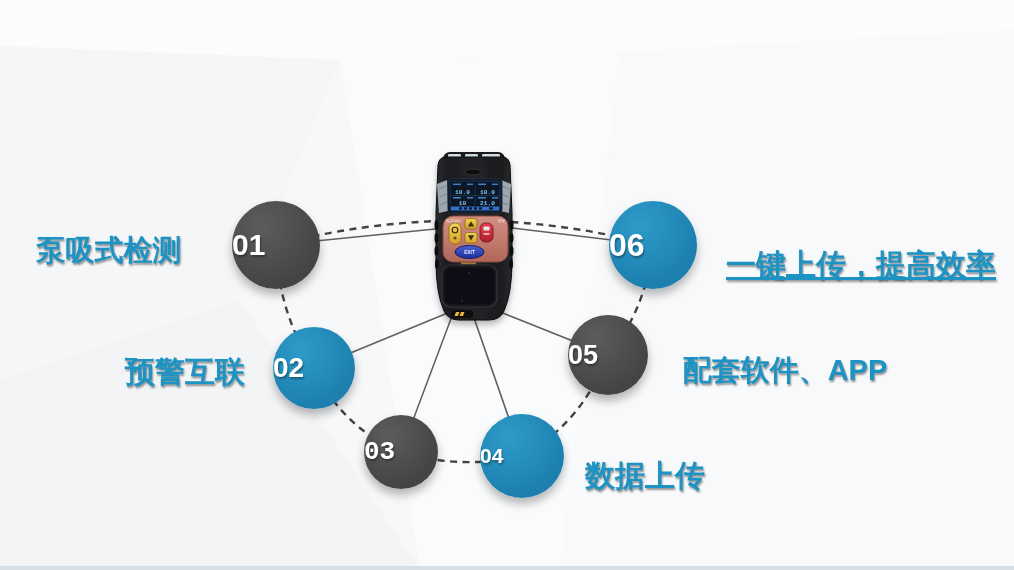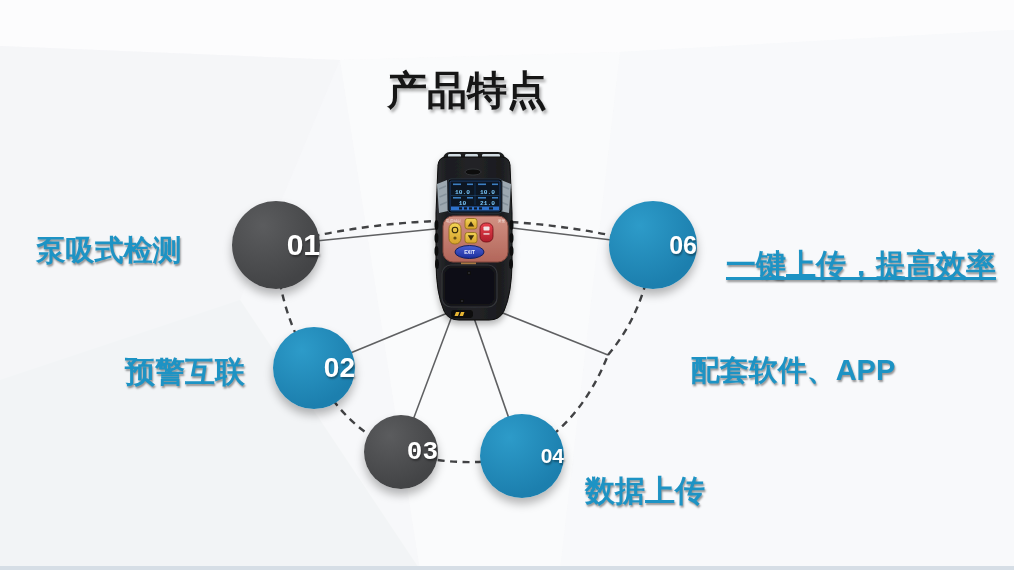--- a/index.html
+++ b/index.html
@@ -9,43 +9,43 @@
     font-family:"Liberation Sans", sans-serif;
   }
   .layer{position:absolute;left:0;top:0;width:1014px;height:570px;}
   .title{
     position:absolute;left:467px;top:63px;transform:translateX(-50%);
     font-size:40px;font-weight:bold;color:#161616;white-space:nowrap;
     text-shadow:2px 3px 3px rgba(0,0,0,.30);
   }
   .node{
     position:absolute;border-radius:50%;
-    display:flex;align-items:center;justify-content:flex-end;
+    display:flex;align-items:center;justify-content:flex-start;
     color:#fff;font-weight:bold;
     box-shadow:0 6px 10px rgba(0,0,0,.28);
     text-shadow:1px 2px 2px rgba(0,0,0,.35);
   }
   .node.gray{background:radial-gradient(circle at 35% 28%,#5b5c5e,#434446 72%);}
   .node.blue{background:radial-gradient(circle at 35% 28%,#2d9bc9,#1c7fae 72%);}
   .n1{left:232px;top:201px;width:88px;height:88px;font-size:30px;}
   .n2{left:273px;top:327px;width:82px;height:82px;font-size:28px;}
   .n3{left:364px;top:415px;width:74px;height:74px;font-size:26px;font-family:Liberation Mono, monospace;}
   .n4{left:480px;top:414px;width:84px;height:84px;font-size:21px;}
   .n5{left:568px;top:315px;width:80px;height:80px;font-size:27px;}
-  .n6{left:609px;top:201px;width:88px;height:88px;font-size:25px;}
+  .n6{left:609px;top:201px;width:88px;height:88px;font-size:32px;}
   .flabel{
     position:absolute;transform:translateX(-50%);
     color:#1d93c4;font-weight:bold;font-size:30px;white-space:nowrap;
     text-shadow:1px 2px 2px rgba(25,25,25,.45);
   }
   .l1{left:109px;top:231px;font-size:29px;}
   .l2{left:185px;top:352px;}
   .l3{left:268px;top:457px;}
-  .l4{left:645px;top:456px;margin-top:15px;}
-  .l5{left:785px;top:351px;font-size:29px;margin-left:8px;}
+  .l4{left:645px;top:456px;}
+  .l5{left:785px;top:351px;font-size:29px;}
   .l6{left:861px;top:245px;text-decoration:underline;}
   .device-wrap{position:absolute;left:415px;top:143px;width:124px;height:190px;}
 </style>
 </head>
 <body>
 
 <div class="stage">
 
   <svg class="layer" width="1014" height="570" viewBox="0 0 1014 570">
     <rect x="0" y="0" width="1014" height="570" fill="#f7f8fa"></rect>
@@ -80,20 +80,23 @@
       <span>01</span>
     </div>
   <div class="node blue n2">
       <span>02</span>
     </div>
   <div class="node gray n3">
       <span>03</span>
     </div>
   <div class="node blue n4">
       <span>04</span>
+    </div>
+  <div class="node gray n5">
+      <span>05</span>
     </div>
   <div class="node blue n6">
       <span>06</span>
     </div>
 
   <div class="device-wrap">
     <svg width="124" height="190" viewBox="0 0 124 190">
       <defs>
         <linearGradient id="bodyGrad" x1="0" y1="0" x2="1" y2="0">
           <stop offset="0" stop-color="#2b2c2f"></stop>
@@ -216,21 +219,20 @@
 
         <g>
           <rect x="36" y="167" width="22" height="8" rx="3" fill="#0c0d0e"></rect>
           <polygon points="41,169 44.5,169 43,173 39.5,173" fill="#e8b632"></polygon>
           <polygon points="46,169 49.5,169 48,173 44.5,173" fill="#e8b632"></polygon>
         </g>
       </g>
     </svg>
   </div>
 
-  <div class="title">产品特点</div>
 
   <div class="flabel l2">预警互联</div>
   <div class="flabel l1">泵吸式检测</div>
   <div class="flabel l4">数据上传</div>
   <div class="flabel l5">配套软件、APP</div>
   <div class="flabel l6">一键上传，提高效率</div>
 
 </div>
 
 </body></html>

